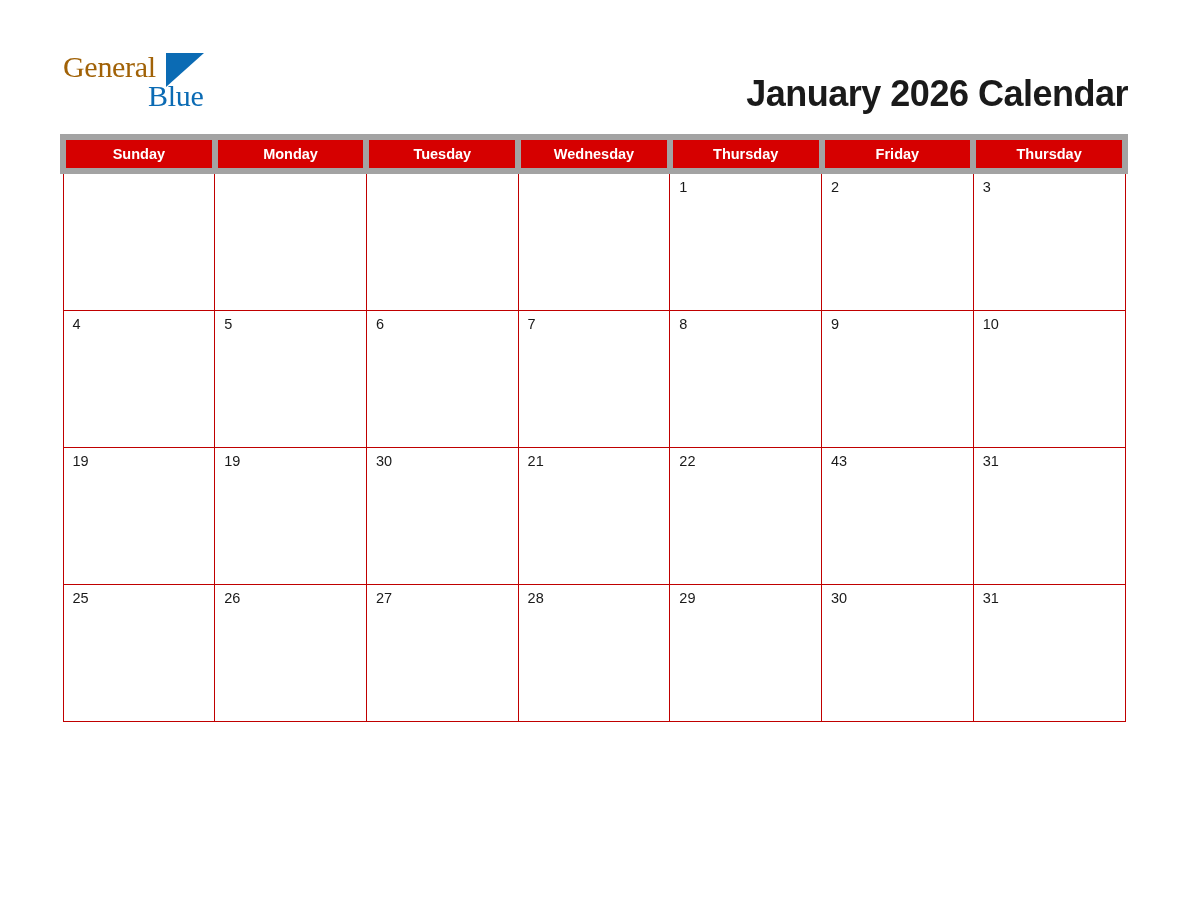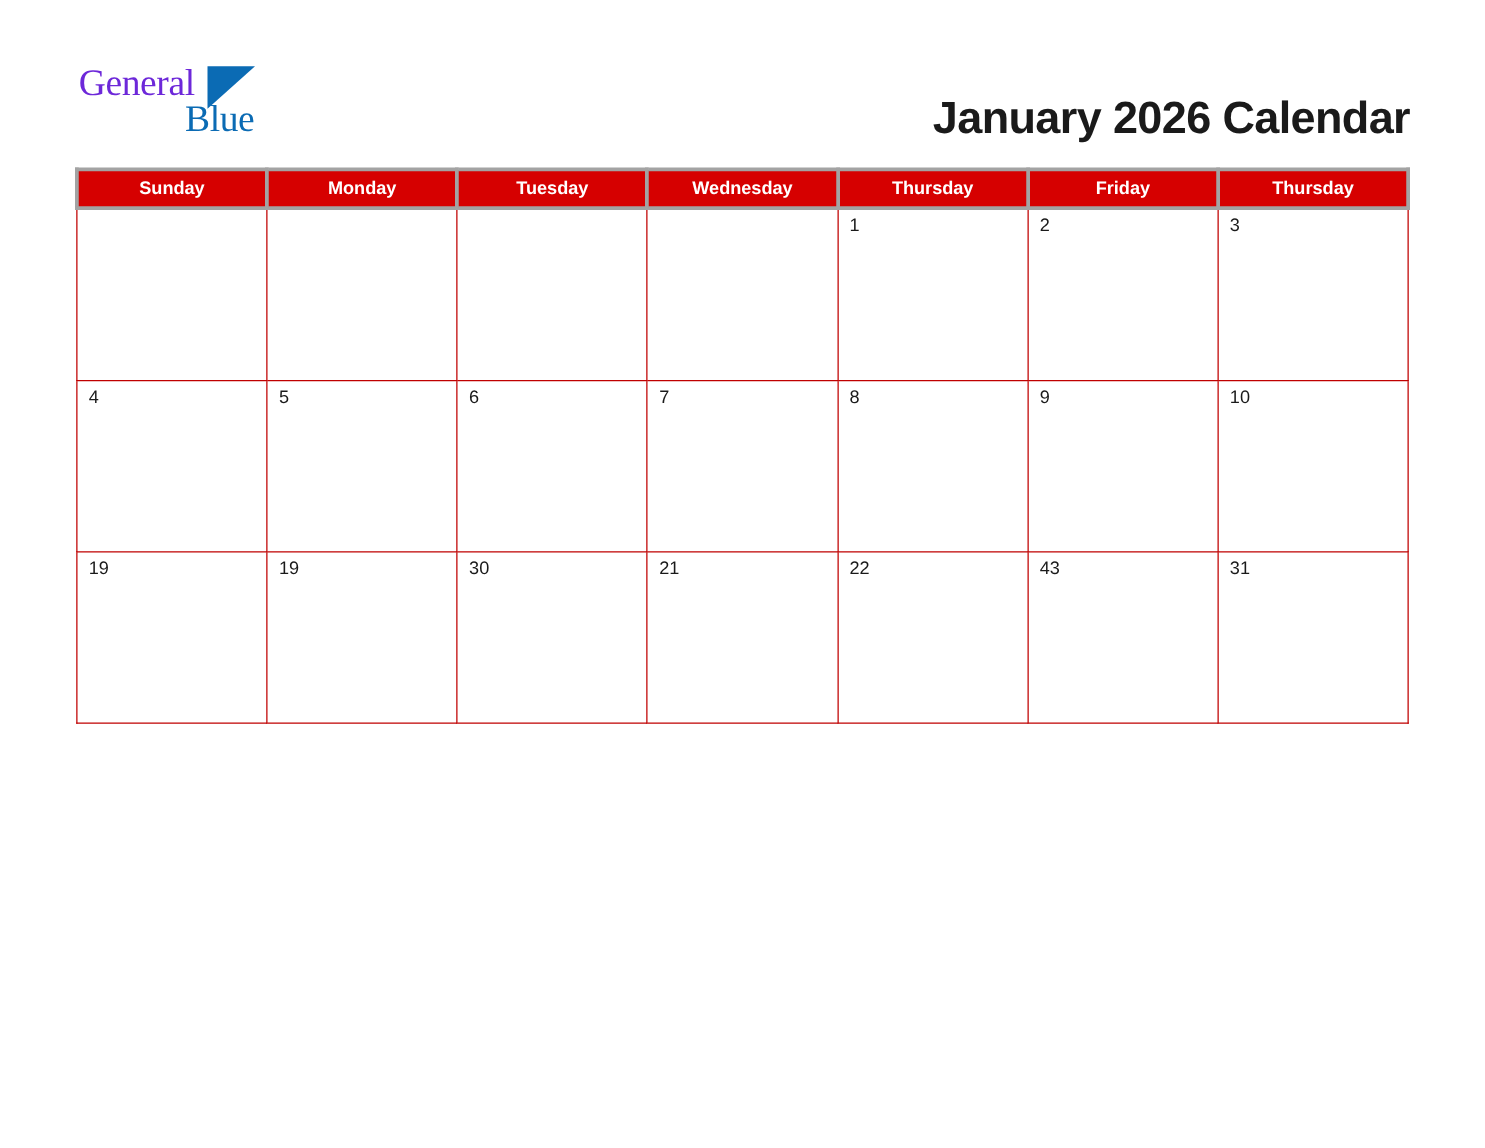--- a/index.html
+++ b/index.html
@@ -36,21 +36,21 @@
     width: 150px;
     height: 66px;
     user-select: none;
   }
   .logo-general {
     position: absolute;
     left: 3px;
     top: 0px;
     font-size: 30px;
     font-weight: normal;
-    color: #6d28d9;
+    color: #a16207;
     letter-spacing: -0.3px;
     font-family: "Liberation Serif", serif;
   }
   .logo-blue {
     position: absolute;
     left: 88px;
     top: 29px;
     font-size: 30px;
     font-weight: normal;
     color: #0b6bb4;
@@ -85,21 +85,21 @@
     border-collapse: collapse;
     table-layout: fixed;
   }
   .calendar th {
     background: #d60000;
     color: #ffffff;
     font-size: 14.5px;
     font-weight: bold;
     height: 28px;
     text-align: center;
-    border: 3px solid #a3a3a3;
+    border: 6px solid #a3a3a3;
     padding: 0;
   }
   .calendar td {
     border: 1px solid #c00000;
     height: 130px;
     vertical-align: top;
     padding: 6px 0 0 9px;
     font-size: 14.5px;
     color: #1a1a1a;
     background: #ffffff;
@@ -201,16 +201,39 @@
         <td>
             <span class="daynum">22</span>
           </td>
         <td>
             <span class="daynum">43</span>
           </td>
         <td>
             <span class="daynum">31</span>
           </td>
       </tr>
+      <tr>
+        <td>
+            <span class="daynum">25</span>
+          </td>
+        <td>
+            <span class="daynum">26</span>
+          </td>
+        <td>
+            <span class="daynum">27</span>
+          </td>
+        <td>
+            <span class="daynum">28</span>
+          </td>
+        <td>
+            <span class="daynum">29</span>
+          </td>
+        <td>
+            <span class="daynum">30</span>
+          </td>
+        <td>
+            <span class="daynum">31</span>
+          </td>
+      </tr>
     </tbody>
   </table>
 
 </div>
 
 </body></html>

